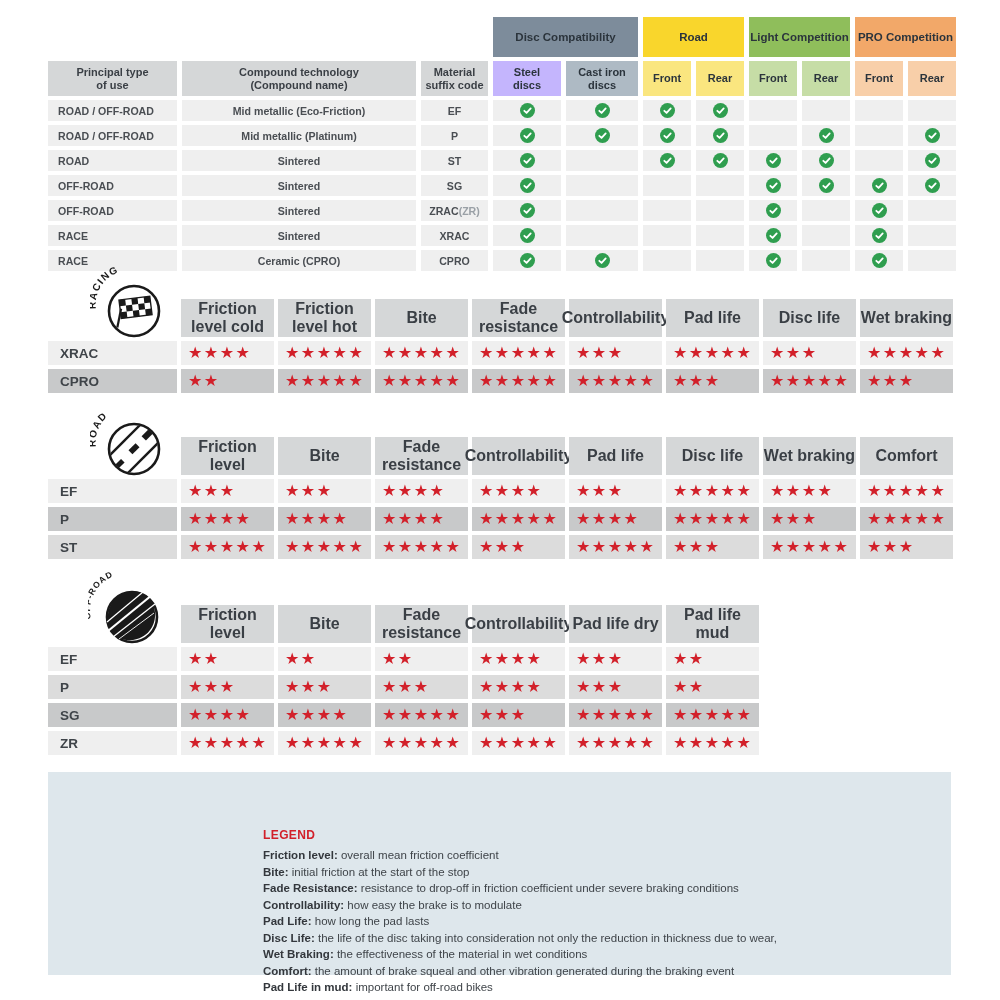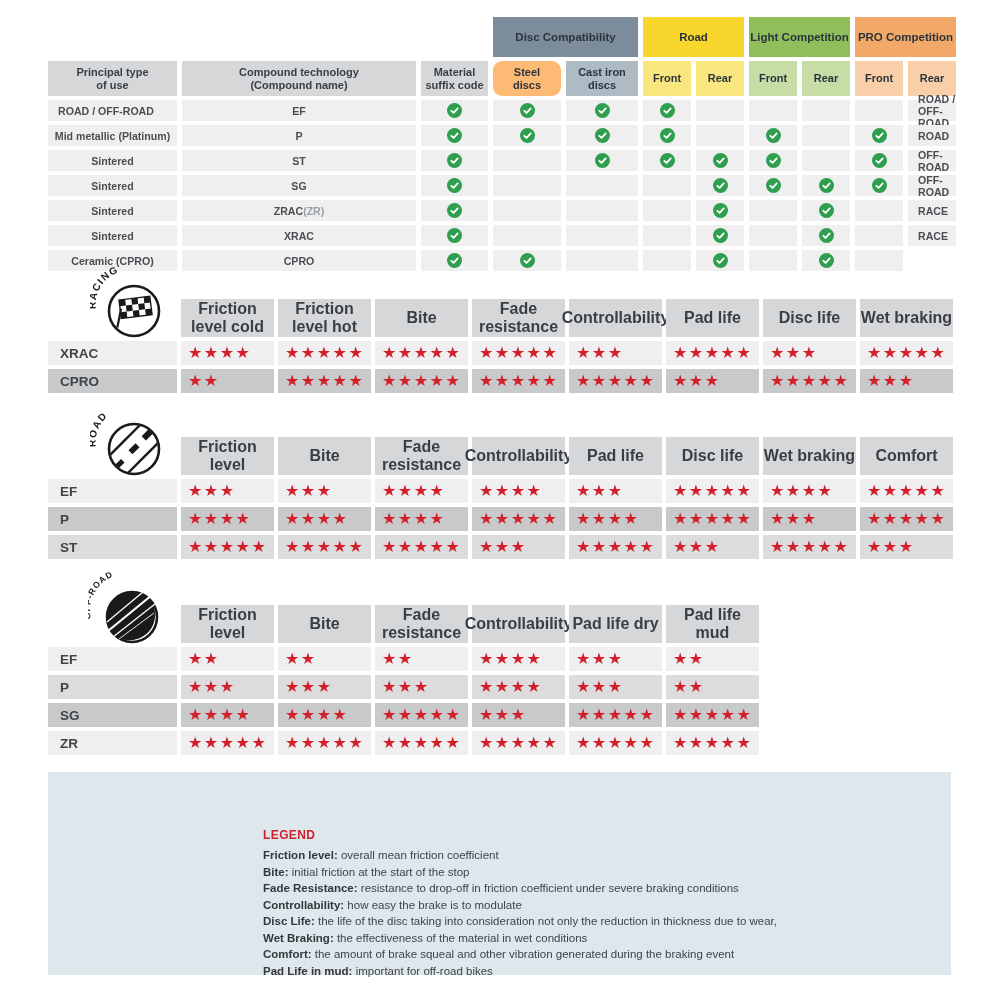--- a/index.html
+++ b/index.html
@@ -66,31 +66,32 @@
       <div class="band h-band" style="grid-column: 4 / span 2; background: rgb(125, 140, 155);">Disc Compatibility</div>
       <div class="band h-band" style="grid-column: 6 / span 2; background: rgb(249, 214, 44);">Road</div>
       <div class="band h-band" style="grid-column: 8 / span 2; background: rgb(143, 190, 91);">Light Competition</div>
       <div class="band h-band" style="grid-column: 10 / span 2; background: rgb(242, 168, 105);">PRO Competition</div>
       <div class="hdr-gray h-head">Principal type
 of use</div>
       <div class="hdr-gray h-head">Compound technology
 (Compound name)</div>
       <div class="hdr-gray h-head">Material
 suffix code</div>
-      <div class="sub h-head" style="background: #fdba74; border-radius: 9px;">Steel
+      <div class="sub h-head" style="background: #c4b5fd;">Steel
 discs</div>
       <div class="sub h-head" style="background: rgb(174, 186, 196);">Cast iron
 discs</div>
       <div class="sub h-head" style="background: rgb(250, 230, 127);">Front</div>
       <div class="sub h-head" style="background: rgb(250, 230, 127);">Rear</div>
       <div class="sub h-head" style="background: rgb(198, 221, 166);">Front</div>
       <div class="sub h-head" style="background: rgb(198, 221, 166);">Rear</div>
       <div class="sub h-head" style="background: rgb(248, 207, 169);">Front</div>
       <div class="sub h-head" style="background: rgb(248, 207, 169);">Rear</div>
       <div class="cell txt left h-row">ROAD / OFF-ROAD</div>
+      <div class="cell txt h-row">Mid metallic (Eco-Friction)</div>
       <div class="cell txt h-row">EF</div>
       <div class="cell check-cell h-row">
         <span>
           <svg width="15" height="15" viewBox="0 0 16 16">
             <circle cx="8" cy="8" r="8" fill="#2F9E4F"></circle>
             <path d="M4.6 8.3 L7 10.6 L11.4 5.7" stroke="#fff" stroke-width="1.9" fill="none" stroke-linecap="round" stroke-linejoin="round"></path>
           </svg>
         </span>
       </div>
       <div class="cell check-cell h-row">
@@ -540,20 +541,21 @@
       <div class="stars light">★★★★★</div>
     </div>
 
   <div id="legend">
     <div class="legend-title">LEGEND</div>
     <div id="legend-items">
         <div class="legend-line"><span class="term">Friction level:</span><span class="desc"> overall mean friction coefficient</span></div>
         <div class="legend-line"><span class="term">Bite:</span><span class="desc"> initial friction at the start of the stop</span></div>
         <div class="legend-line"><span class="term">Fade Resistance:</span><span class="desc"> resistance to drop-off in friction coefficient under severe braking conditions</span></div>
         <div class="legend-line"><span class="term">Controllability:</span><span class="desc"> how easy the brake is to modulate</span></div>
+        <div class="legend-line"><span class="term">Pad Life:</span><span class="desc"> how long the pad lasts</span></div>
         <div class="legend-line"><span class="term">Disc Life:</span><span class="desc"> the life of the disc taking into consideration not only the reduction in thickness due to wear,</span></div>
         <div class="legend-line"><span class="term">Wet Braking:</span><span class="desc"> the effectiveness of the material in wet conditions</span></div>
         <div class="legend-line"><span class="term">Comfort:</span><span class="desc"> the amount of brake squeal and other vibration generated during the braking event</span></div>
         <div class="legend-line"><span class="term">Pad Life in mud:</span><span class="desc"> important for off-road bikes</span></div>
       </div>
   </div>
 
 </div>
 
 </body></html>

